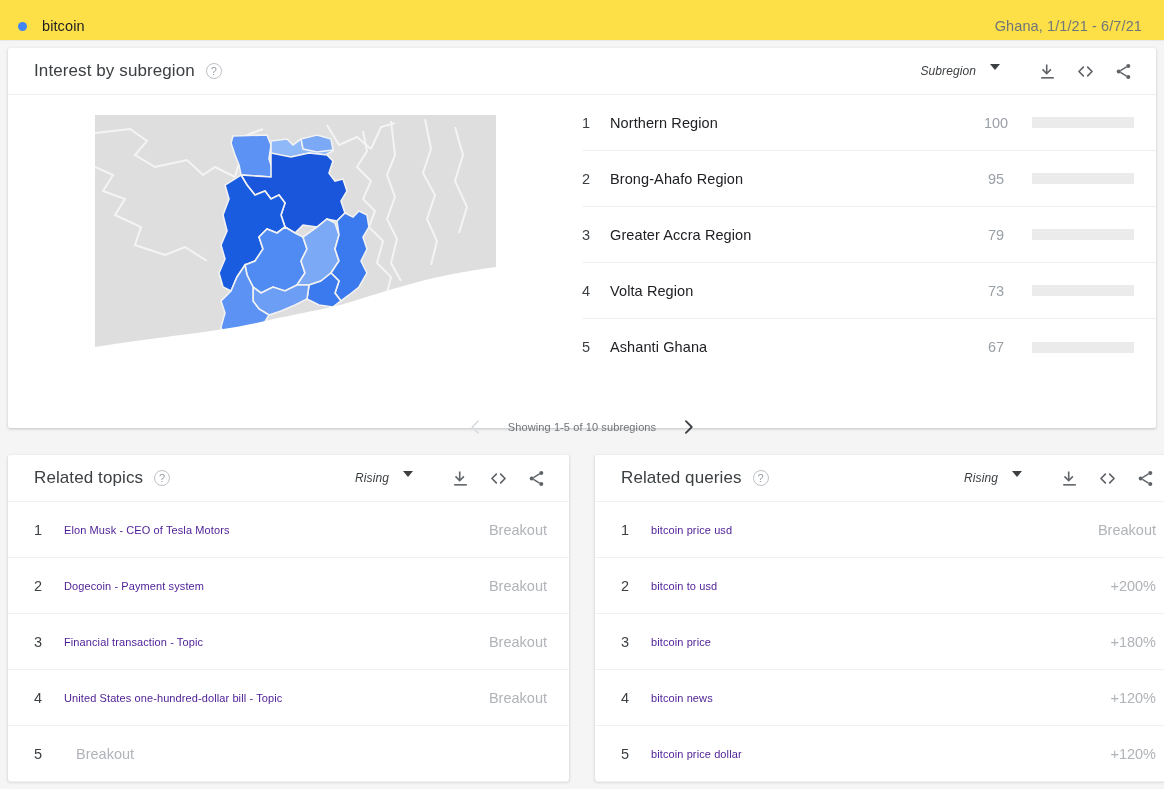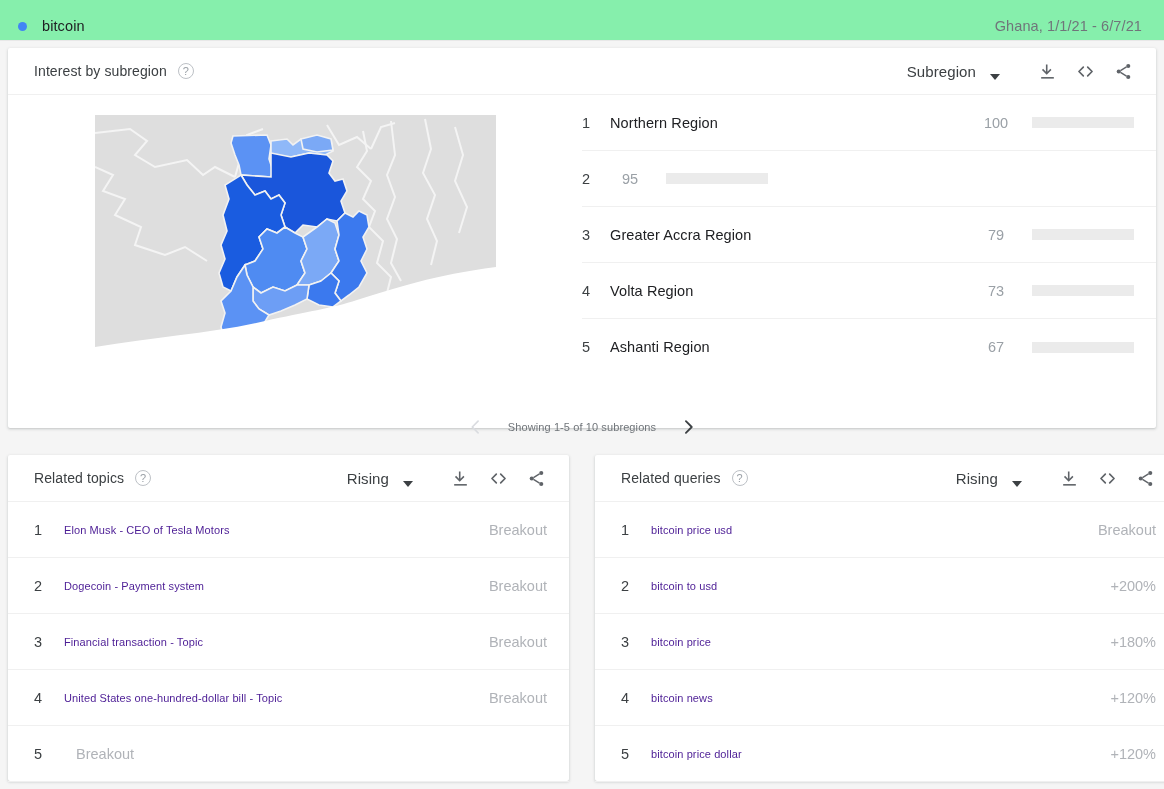--- a/index.html
+++ b/index.html
@@ -13,21 +13,21 @@
     width: 1164px;
     height: 789px;
     position: relative;
     background: #f5f5f5;
     overflow: hidden;
   }
 
   
   .topbar {
     height: 41px;
-    background: #86efac;
+    background: #fde047;
     border-bottom: 1px solid #e8e8e8;
     display: flex;
     align-items: center;
     padding: 12px 22px 0 18px;
     box-sizing: border-box;
   }
   .topbar-left { display: flex; align-items: center; flex: 1 1 auto; }
   .query-dot {
     width: 9px; height: 9px; border-radius: 50%;
     background: #4285f4; margin-right: 15px; flex: 0 0 auto;
@@ -49,33 +49,33 @@
   }
   .card-head {
     height: 47px;
     display: flex;
     align-items: center;
     padding: 0 22px 0 26px;
     border-bottom: 1px solid #f0f0f0;
     box-sizing: border-box;
   }
   .card-title {
-    font-size: 14px; color: #3c4043; letter-spacing: .1px;
+    font-size: 17px; color: #3c4043; letter-spacing: .1px;
   }
   .help-icon {
     width: 16px; height: 16px; margin-left: 11px;
     border: 1px solid #bdc1c6; border-radius: 50%;
     color: #9aa0a6; font-size: 11px; line-height: 15px;
     text-align: center; box-sizing: border-box;
     flex: 0 0 auto; cursor: pointer;
   }
   .head-spacer { flex: 1 1 auto; }
   .head-select {
-    font-size: 15px; color: #3c4043; display: flex;
-    align-items: flex-end; cursor: pointer; letter-spacing: .1px;
+    font-size: 12px; color: #3c4043; display: flex;
+    align-items: flex-start; cursor: pointer; letter-spacing: .1px; font-style: italic;
   }
   .caret {
     width: 0; height: 0; margin-left: 14px;
     border-left: 5px solid transparent;
     border-right: 5px solid transparent;
     border-top: 6px solid #3c4043;
   }
   .head-icons { display: flex; align-items: center; margin-left: 20px; }
   .hicon {
     width: 22px; height: 22px; margin-left: 16px; cursor: pointer;
@@ -276,20 +276,21 @@
           <span class="rank-num">1</span>
           <span class="rank-name">Northern Region</span>
           <span class="rank-val">100</span>
           <span class="rank-bar-track">
             <span class="rank-bar-fill" style="width: 100%;"></span>
           </span>
         </div>
 
         <div class="rank-row">
           <span class="rank-num">2</span>
+          <span class="rank-name">Brong-Ahafo Region</span>
           <span class="rank-val">95</span>
           <span class="rank-bar-track">
             <span class="rank-bar-fill" style="width: 95%;"></span>
           </span>
         </div>
 
         <div class="rank-row">
           <span class="rank-num">3</span>
           <span class="rank-name">Greater Accra Region</span>
           <span class="rank-val">79</span>
@@ -302,21 +303,21 @@
           <span class="rank-num">4</span>
           <span class="rank-name">Volta Region</span>
           <span class="rank-val">73</span>
           <span class="rank-bar-track">
             <span class="rank-bar-fill" style="width: 73%;"></span>
           </span>
         </div>
 
         <div class="rank-row">
           <span class="rank-num">5</span>
-          <span class="rank-name">Ashanti Region</span>
+          <span class="rank-name">Ashanti Ghana</span>
           <span class="rank-val">67</span>
           <span class="rank-bar-track">
             <span class="rank-bar-fill" style="width: 67%;"></span>
           </span>
         </div>
 
       </div>
     </div>
 
     <div class="pager">

